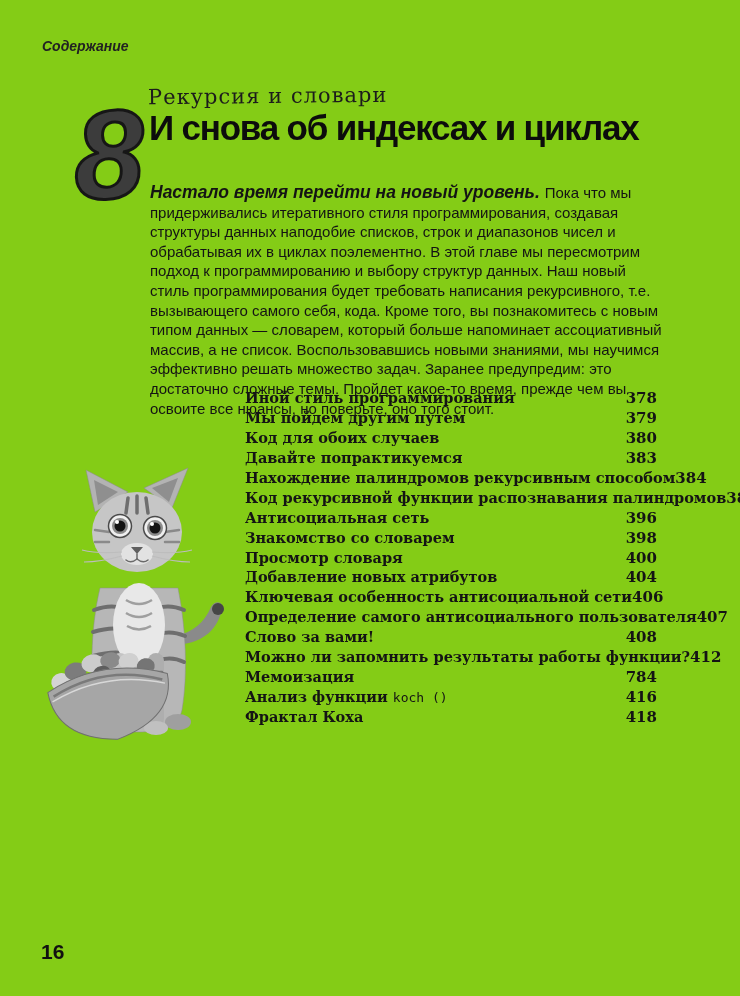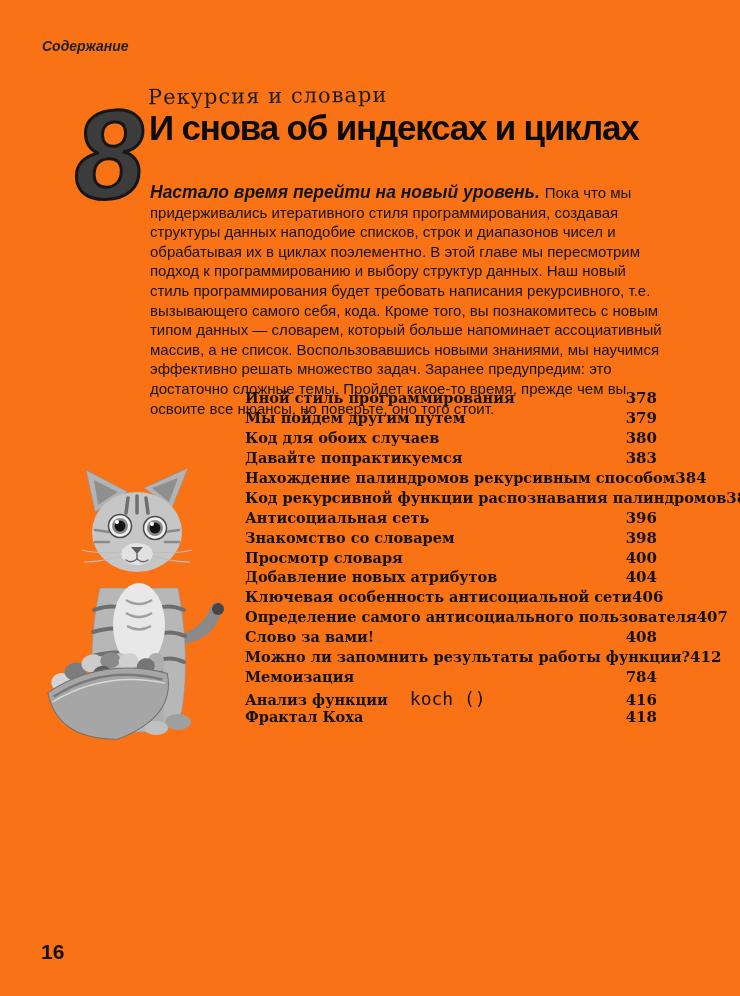--- a/index.html
+++ b/index.html
@@ -1,19 +1,19 @@
 <!DOCTYPE html>
 <html lang="ru"><head>
 <meta charset="utf-8">
 <style>
   html,body{margin:0;padding:0;background:#ffffff;}
   .page{
     position:relative;
     width:740px;height:996px;
-    background:#f97316;
+    background:#84cc16;
     overflow:hidden;
     font-family:"Liberation Sans",sans-serif;
     color:#1a1a1a;
   }
   .running-head{
     position:absolute;left:42px;top:38px;
     font-style:italic;font-weight:bold;font-size:14px;color:#222;
   }
   .chapter-topic{
     position:absolute;left:148px;top:84px;
@@ -48,21 +48,21 @@
   .toc-row{
     display:flex;justify-content:space-between;align-items:baseline;
     height:19.95px;
   }
   .toc-title{
     font-family:"DejaVu Serif",serif;font-weight:bold;
     font-size:14.5px;color:#141414;white-space:nowrap;
   }
   .toc-title .code{
     font-family:"DejaVu Sans Mono",monospace;
-    font-weight:normal;font-size:18px;margin-left:17px;
+    font-weight:normal;font-size:13px;
   }
   .toc-page{
     font-family:"DejaVu Serif",serif;font-weight:bold;
     font-size:15px;color:#141414;
   }
   .figure{
     position:absolute;left:38px;top:460px;width:202px;height:292px;
   }
   .folio{
     position:absolute;left:41px;top:940px;

